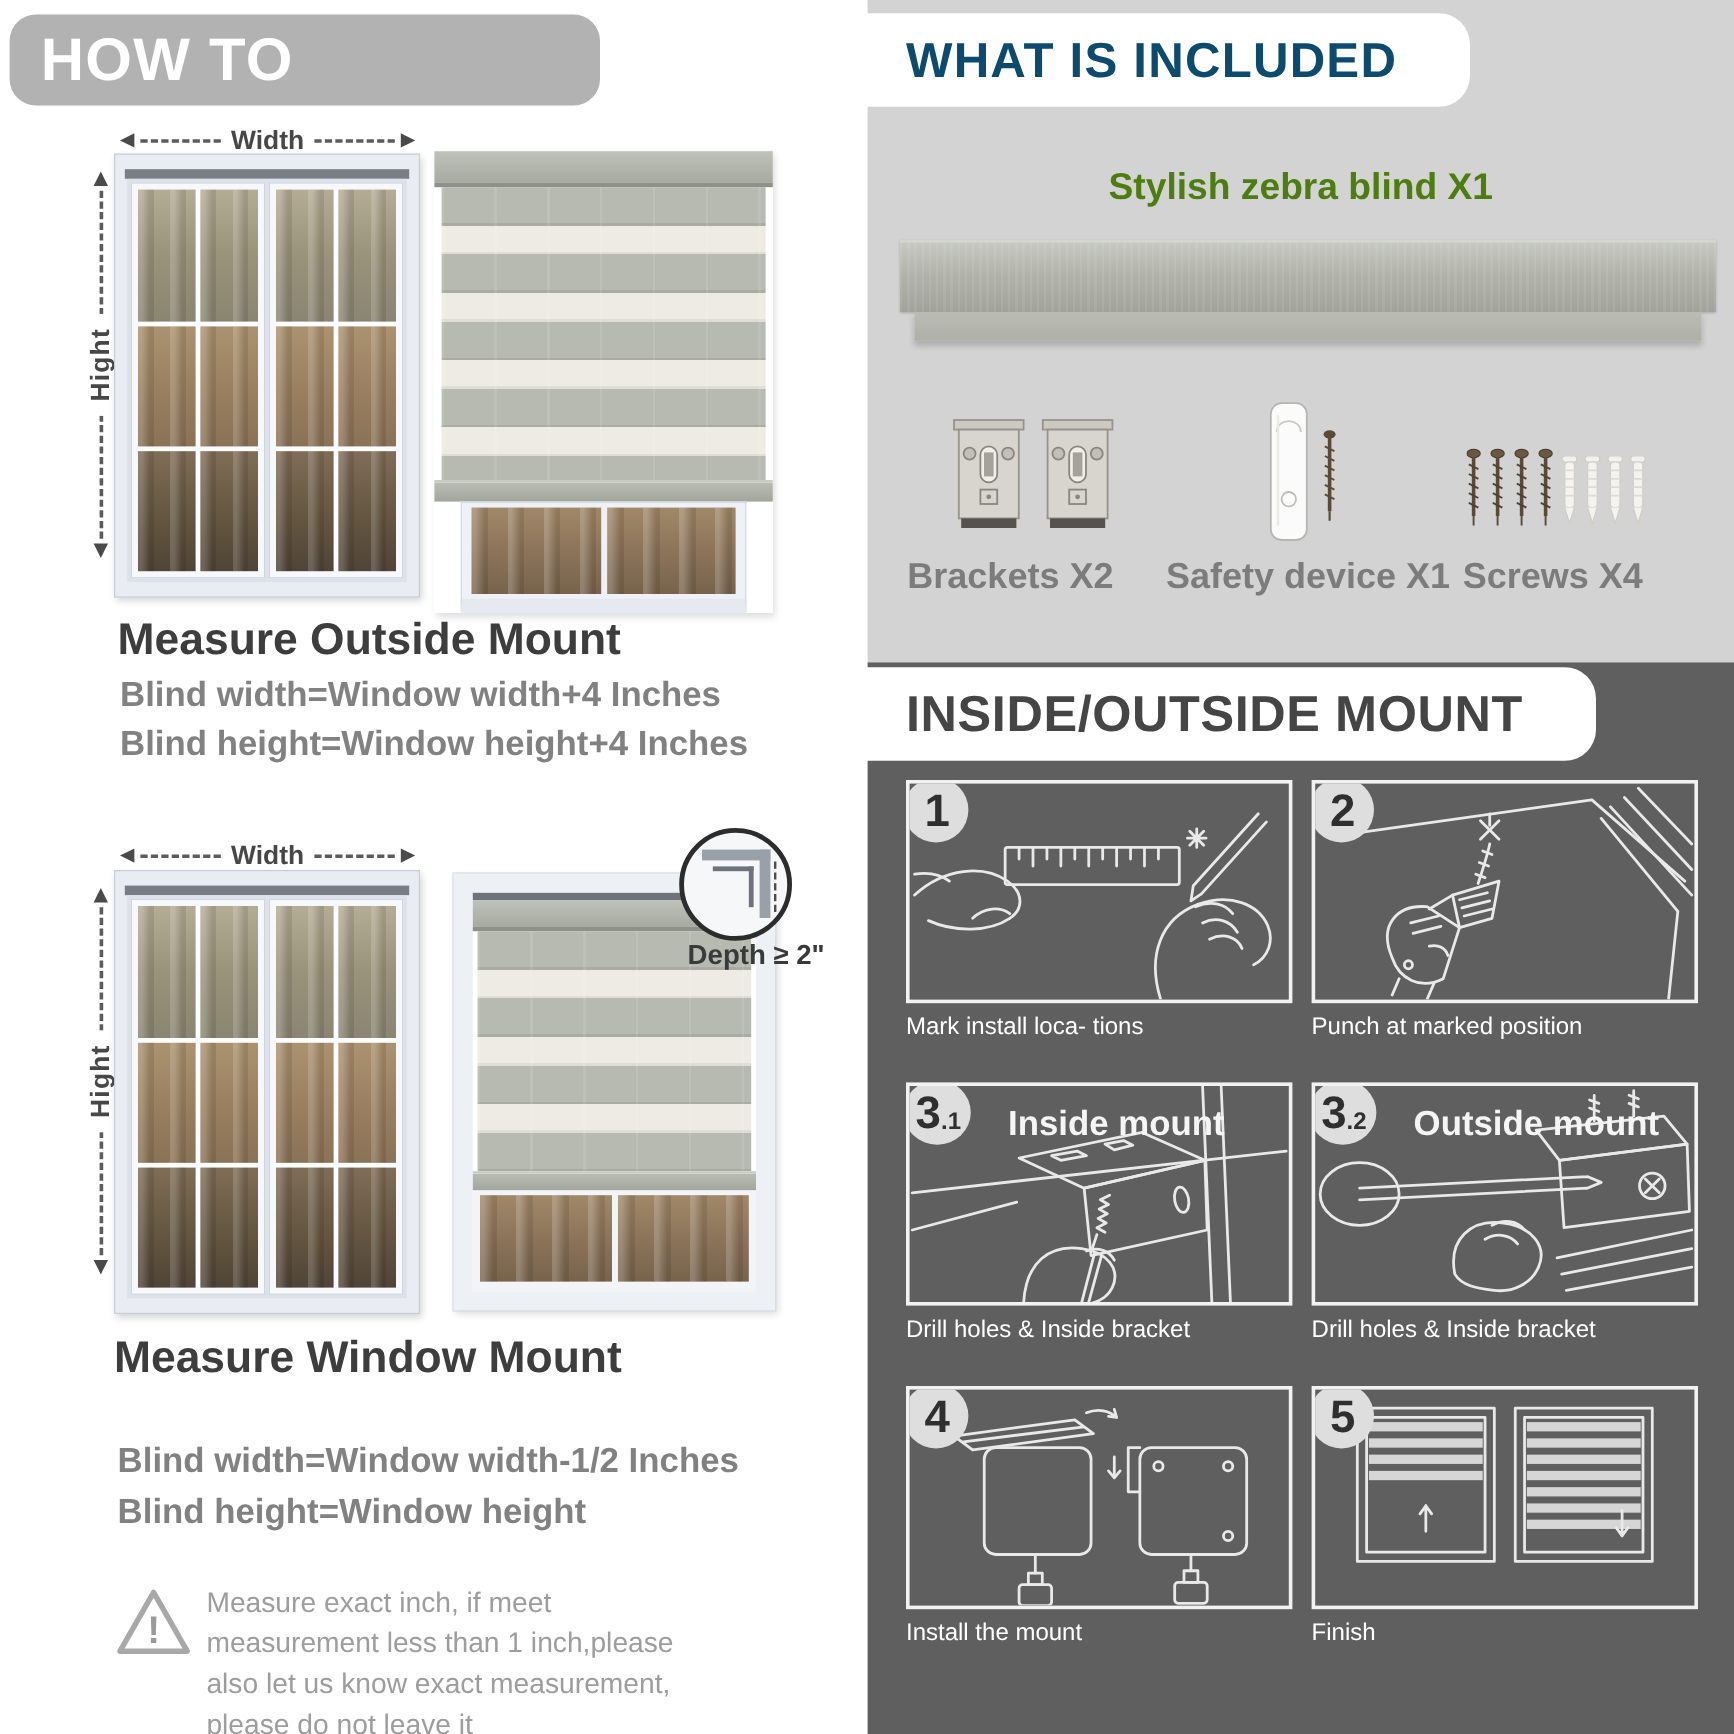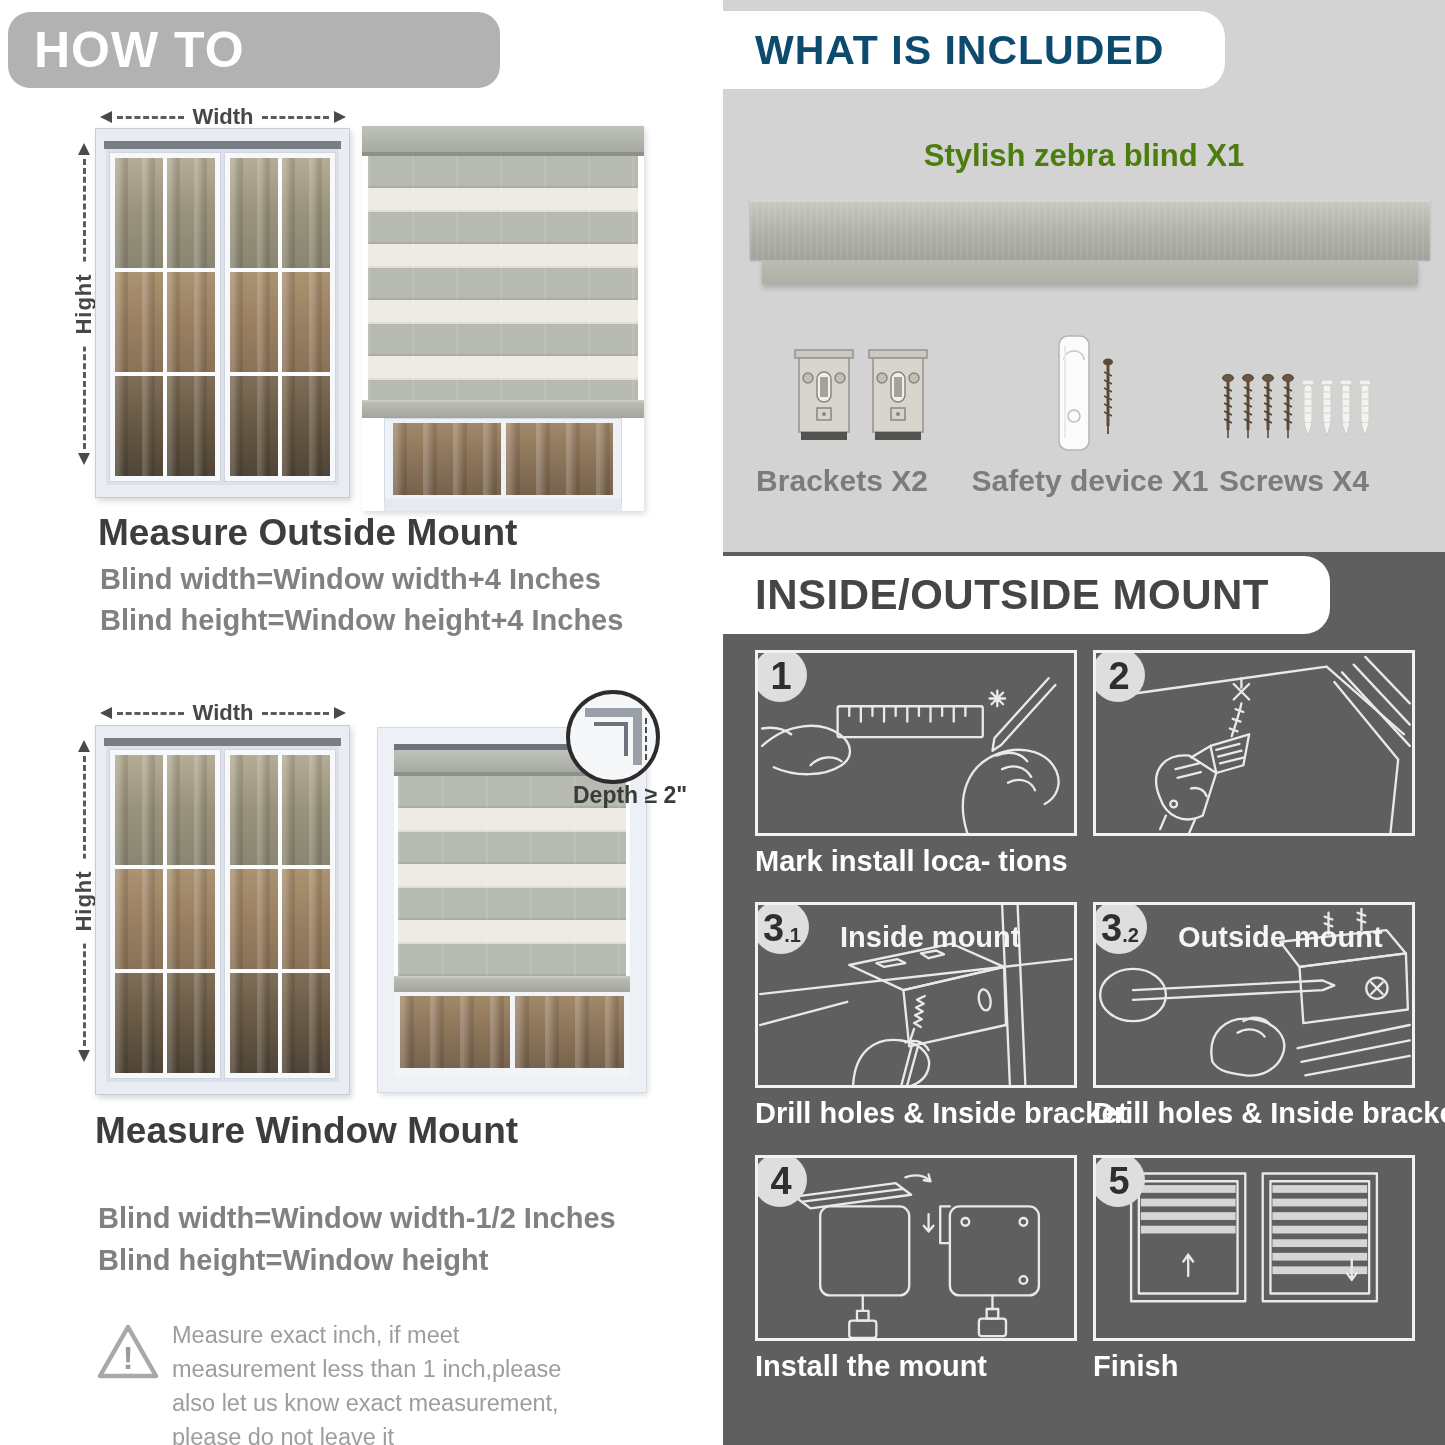--- a/index.html
+++ b/index.html
@@ -91,21 +91,21 @@
 
   
   .step{width:322px;}
   .tile{position:relative;height:186px;border:3px solid #f2f2f2;box-sizing:border-box;overflow:hidden;}
   .tile svg{position:absolute;inset:0;width:100%;height:100%;}
   .badge{position:absolute;top:-5px;left:-5px;min-width:54px;height:54px;background:#dedede;border-radius:50%;
      display:flex;align-items:center;justify-content:center;color:#2f2f2f;font-size:38px;font-weight:bold;
      box-sizing:border-box;padding:2px 8px 0 10px;z-index:2;}
   .badge .sub{font-size:20px;align-self:flex-end;margin-bottom:7px;}
   .tile-title{position:absolute;left:82px;top:16px;color:#f5f5f5;font-size:29px;font-weight:bold;z-index:2;white-space:nowrap;}
-  .s-caption{margin-top:9px;font-size:29px;font-weight:bold;color:#fff;white-space:nowrap;}
+  .s-caption{margin-top:9px;font-size:20px;font-weight:normal;color:#fff;white-space:nowrap;}
 
   .lineart{stroke:#e9e9e9;stroke-width:2.4;fill:none;stroke-linecap:round;stroke-linejoin:round;}
 </style>
 </head>
 <body>
 
 <div class="canvas">
 
   <div class="abs pill-left">
     <span>HOW TO MEASURE</span>
@@ -361,20 +361,21 @@
           <path d="M122,100 L146,94 M124,107 L148,101 M126,114 L150,108"></path>
           <path d="M64,150 C52,122 68,104 94,106 L122,124 L108,168 C88,178 70,168 64,150 Z"></path>
           <path d="M96,108 L116,96"></path>
           <path d="M80,120 L104,114 M82,129 L106,123"></path>
           <path d="M96,140 C104,138 110,142 112,148"></path>
           <circle cx="78" cy="156" r="3.5"></circle>
           <path d="M70,168 L64,182 M100,172 L94,186"></path>
         </g>
       </svg>
     </div>
+    <div class="s-caption">Punch at  marked position</div>
   </div>
 
   <div class="abs step" style="left:755px;top:902px;">
     <div class="tile">
       <div class="badge">
           <span>3</span>
           <span class="sub">.1</span>
         </div>
       <div class="tile-title">Inside mount</div>
       <svg viewBox="0 0 322 186">

